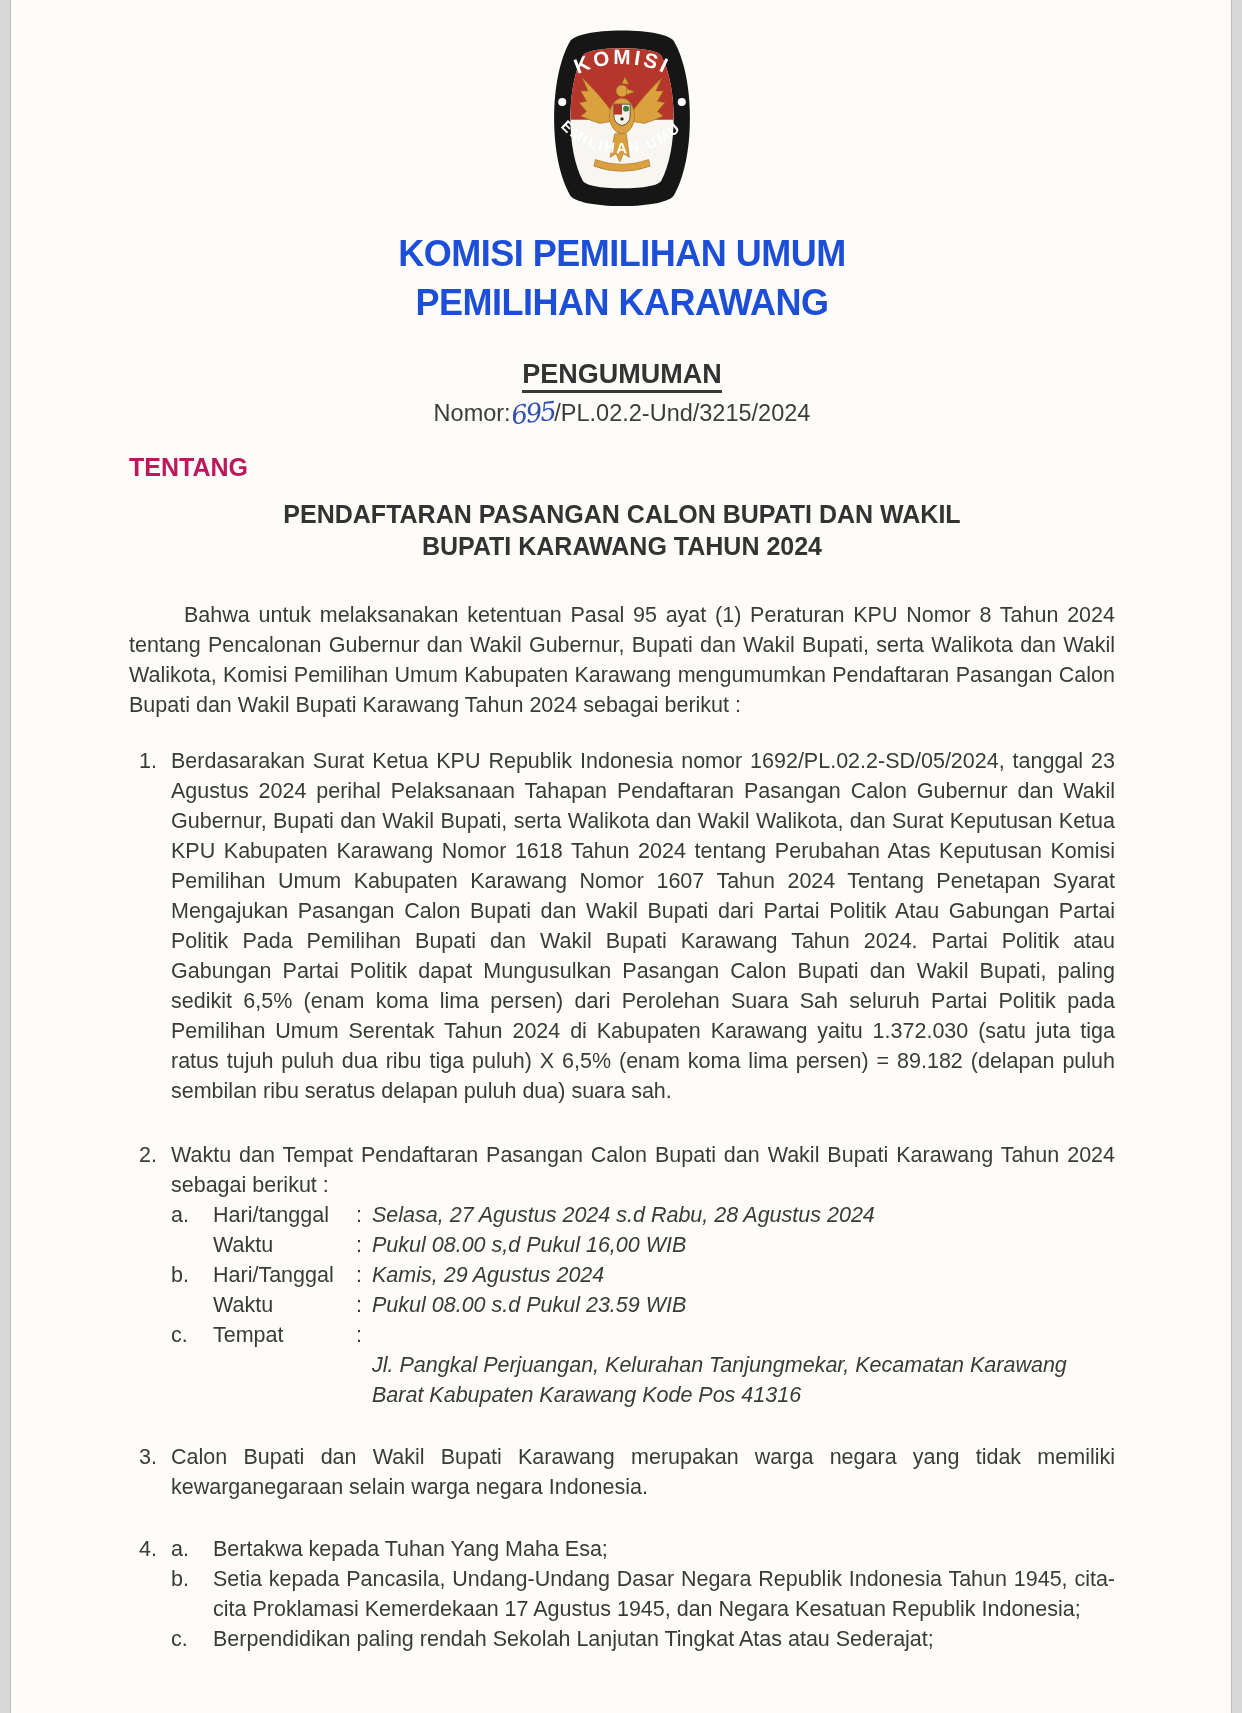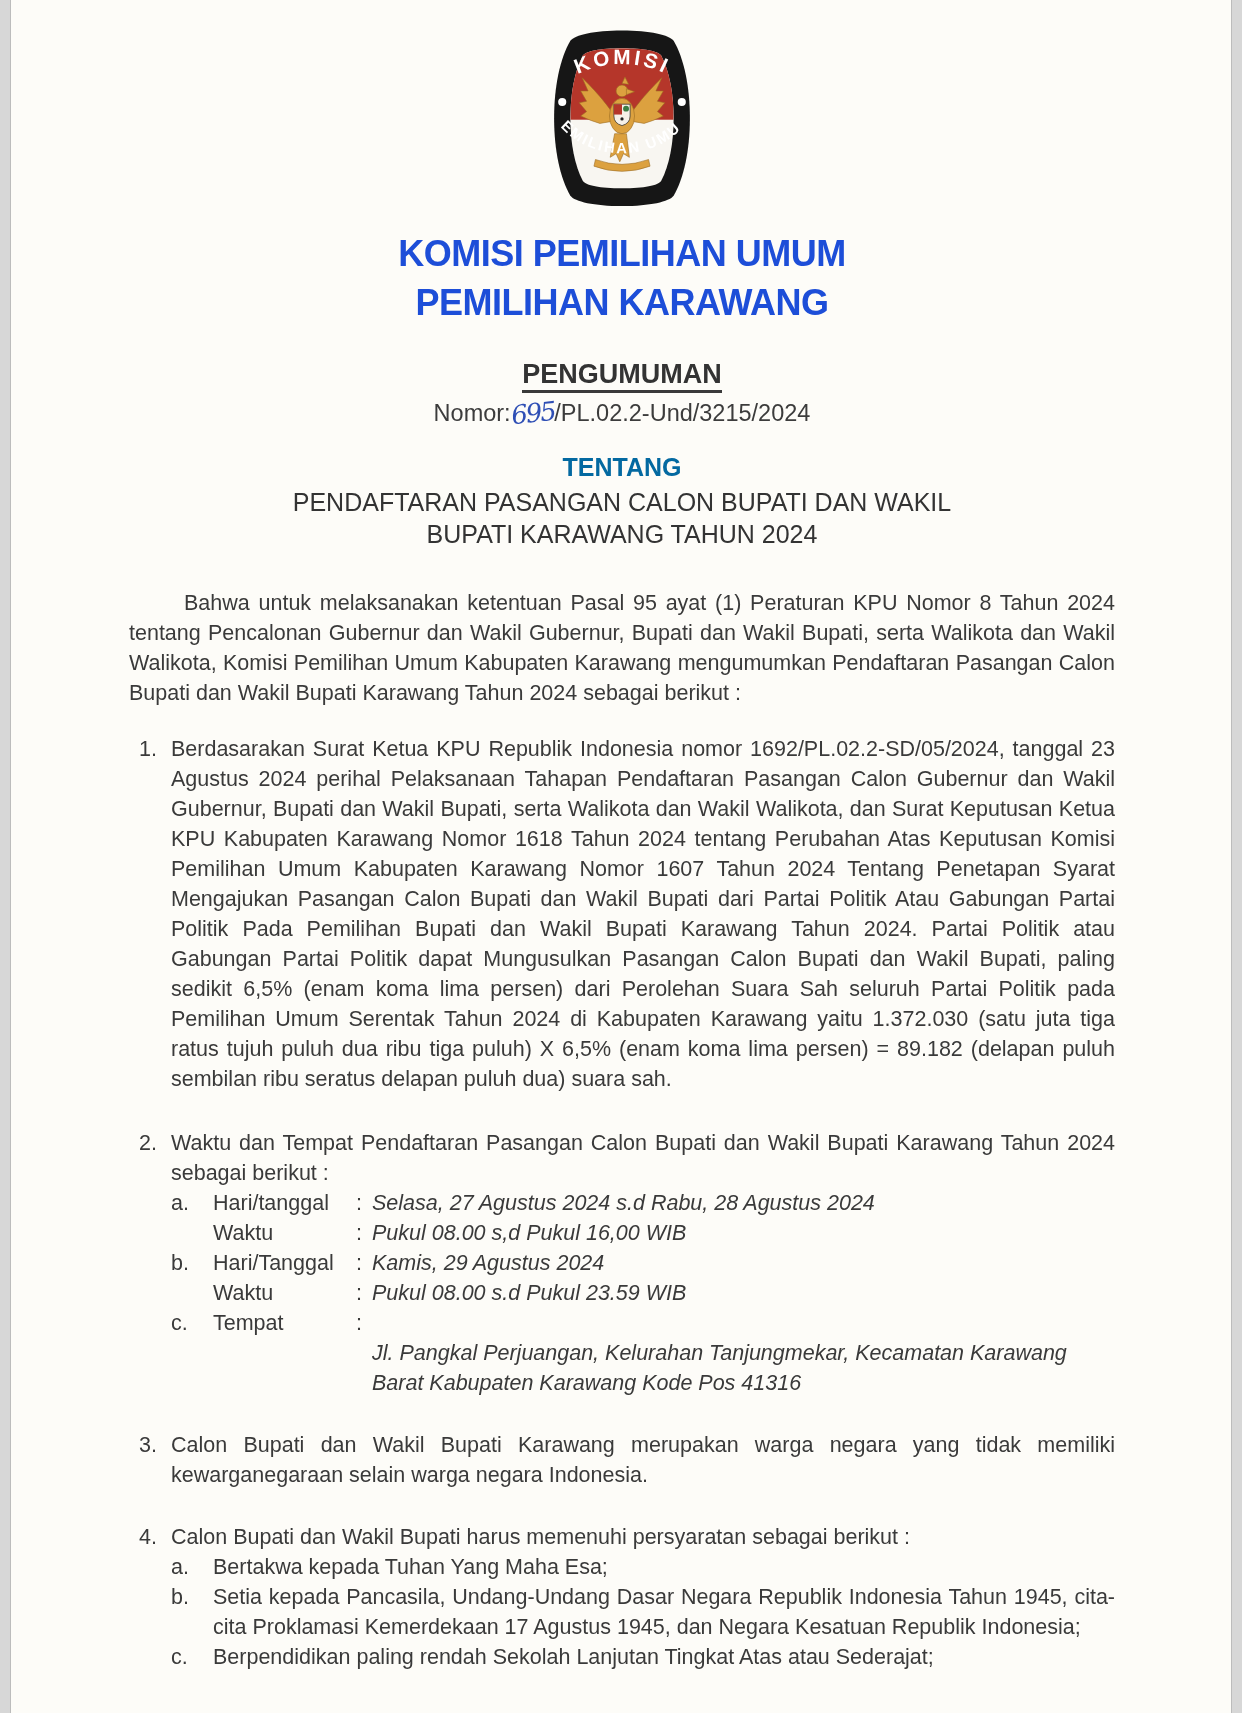--- a/index.html
+++ b/index.html
@@ -22,22 +22,22 @@
   .doc-title{
     margin-top:32px;text-align:center;font-weight:bold;font-size:27px;color:#333;
   }
   .doc-title span{border-bottom:3px solid #3a3a3a;padding-bottom:1px;}
   .nomor{margin-top:7px;text-align:center;font-size:23.5px;color:#3c3c3c;}
   .hand{
     color:#2f4fb5;font-family:"DejaVu Serif",serif;font-style:italic;
     font-size:26px;display:inline-block;transform:rotate(-6deg) translateY(1px);
     letter-spacing:-2px;
   }
-  .tentang{margin-top:26px;text-align:center;font-weight:bold;font-size:25px;color:#0369a1;}
-  .subject{text-align:center;font-weight:normal;font-size:25px;line-height:32px;color:#333;margin-top:4px;}
+  .tentang{margin-top:26px;font-weight:bold;font-size:25px;color:#be185d;}
+  .subject{text-align:center;font-weight:bold;font-size:25px;line-height:32px;color:#333;margin-top:16px;}
   .bodytext{font-size:21.5px;line-height:30px;text-align:justify;}
   .intro{margin-top:38px;text-indent:55px;}
   .oitem{display:flex;margin-top:26px;}
   .oitem.gap-lg{margin-top:34px;}
   .oitem.gap-md{margin-top:32px;}
   .onum{flex:0 0 42px;padding-left:10px;box-sizing:border-box;}
   .ocontent{flex:1;}
   .srow{display:flex;}
   .s-letter{flex:0 0 42px;}
   .s-label{flex:0 0 143px;}
@@ -166,21 +166,20 @@
     </div>
 
     <div class="bodytext oitem gap-md">
       <div class="onum">3.</div>
       <div class="ocontent">Calon Bupati dan Wakil Bupati Karawang merupakan warga negara yang tidak memiliki kewarganegaraan selain warga negara Indonesia.</div>
     </div>
 
     <div class="bodytext oitem gap-md">
       <div class="onum">4.</div>
       <div class="ocontent">
-        <div>Calon Bupati dan Wakil Bupati harus memenuhi persyaratan sebagai berikut :</div>
         <div class="srow sub4">
           <div class="s-letter">a.</div>
           <div class="s-text">Bertakwa kepada Tuhan Yang Maha Esa;</div>
         </div>
         <div class="srow sub4">
           <div class="s-letter">b.</div>
           <div class="s-text">Setia kepada Pancasila, Undang-Undang Dasar Negara Republik Indonesia Tahun 1945, cita-cita Proklamasi Kemerdekaan 17 Agustus 1945, dan Negara Kesatuan Republik Indonesia;</div>
         </div>
         <div class="srow sub4">
           <div class="s-letter">c.</div>

